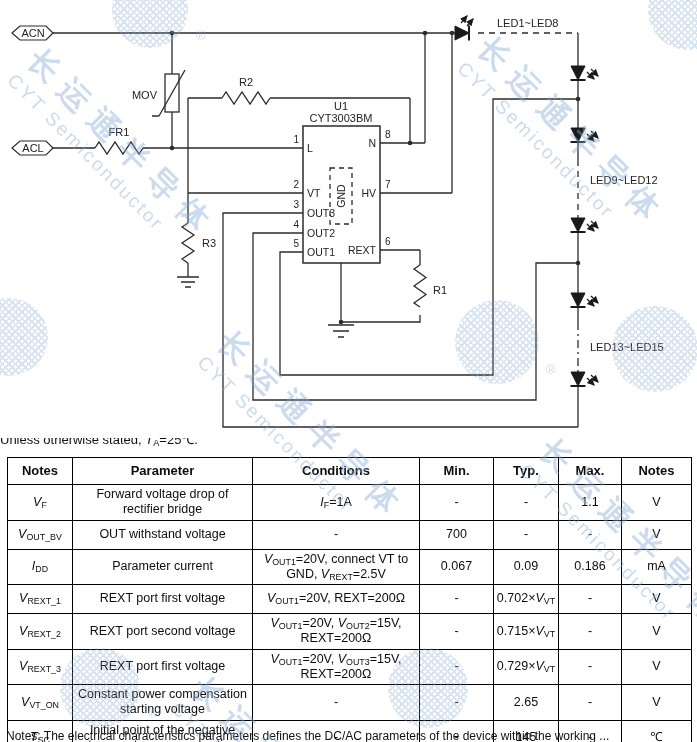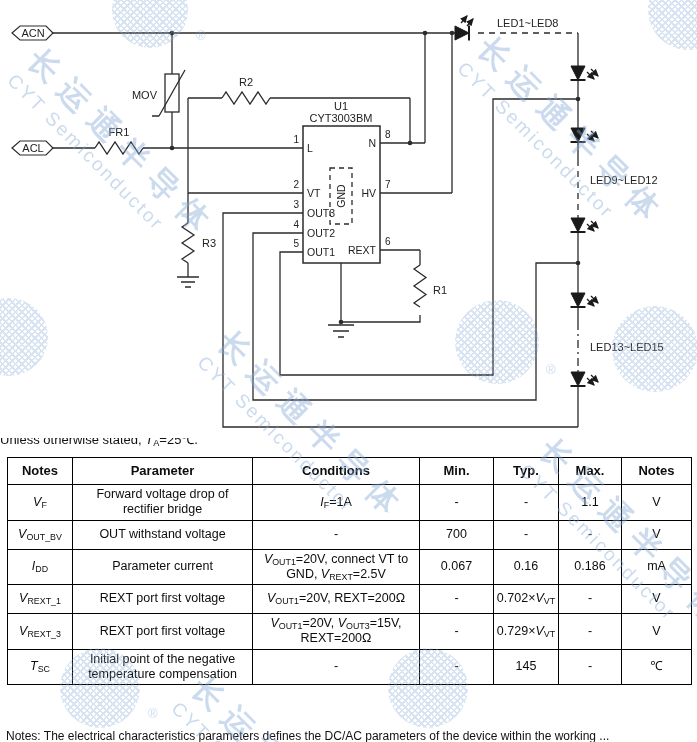--- a/index.html
+++ b/index.html
@@ -248,39 +248,57 @@
             <td>700</td>
             <td>-</td>
             <td>-</td>
             <td>V</td>
           </tr>
           <tr>
             <td><i>I</i><sub>DD</sub></td>
             <td>Parameter current</td>
             <td><i>V</i><sub>OUT1</sub>=20V, connect VT to GND, <i>V</i><sub>REXT</sub>=2.5V</td>
             <td>0.067</td>
-            <td>0.16</td>
+            <td>0.09</td>
             <td>0.186</td>
             <td>mA</td>
           </tr>
           <tr>
             <td><i>V</i><sub>REXT_1</sub></td>
             <td>REXT port first voltage</td>
             <td><i>V</i><sub>OUT1</sub>=20V, REXT=200Ω</td>
             <td>-</td>
             <td>0.702×<i>V</i><sub>VT</sub></td>
             <td>-</td>
             <td>V</td>
           </tr>
           <tr>
+            <td><i>V</i><sub>REXT_2</sub></td>
+            <td>REXT port second voltage</td>
+            <td><i>V</i><sub>OUT1</sub>=20V, <i>V</i><sub>OUT2</sub>=15V, REXT=200Ω</td>
+            <td>-</td>
+            <td>0.715×<i>V</i><sub>VT</sub></td>
+            <td>-</td>
+            <td>V</td>
+          </tr>
+          <tr>
             <td><i>V</i><sub>REXT_3</sub></td>
             <td>REXT port first voltage</td>
             <td><i>V</i><sub>OUT1</sub>=20V, <i>V</i><sub>OUT3</sub>=15V, REXT=200Ω</td>
             <td>-</td>
             <td>0.729×<i>V</i><sub>VT</sub></td>
+            <td>-</td>
+            <td>V</td>
+          </tr>
+          <tr>
+            <td><i>V</i><sub>VT_ON</sub></td>
+            <td>Constant power compensation starting voltage</td>
+            <td>-</td>
+            <td>-</td>
+            <td>2.65</td>
             <td>-</td>
             <td>V</td>
           </tr>
           <tr>
             <td><i>T</i><sub>SC</sub></td>
             <td>Initial point of the negative temperature compensation</td>
             <td>-</td>
             <td>-</td>
             <td>145</td>
             <td>-</td>

